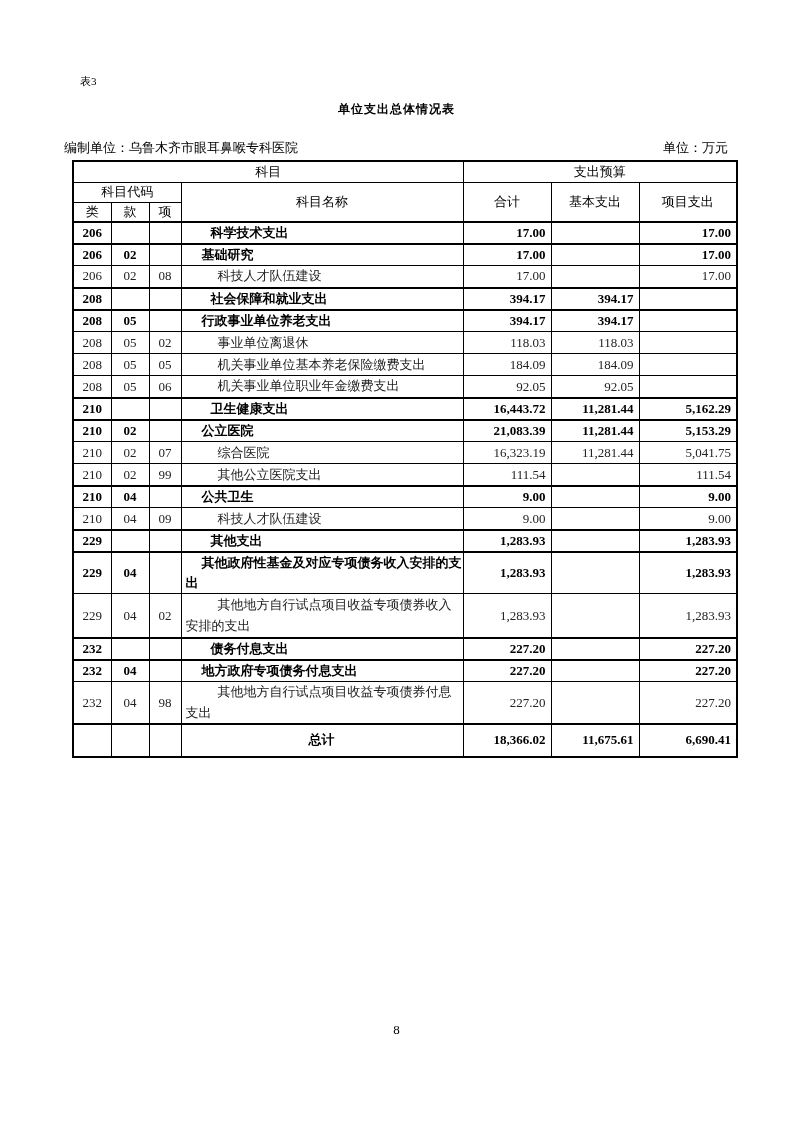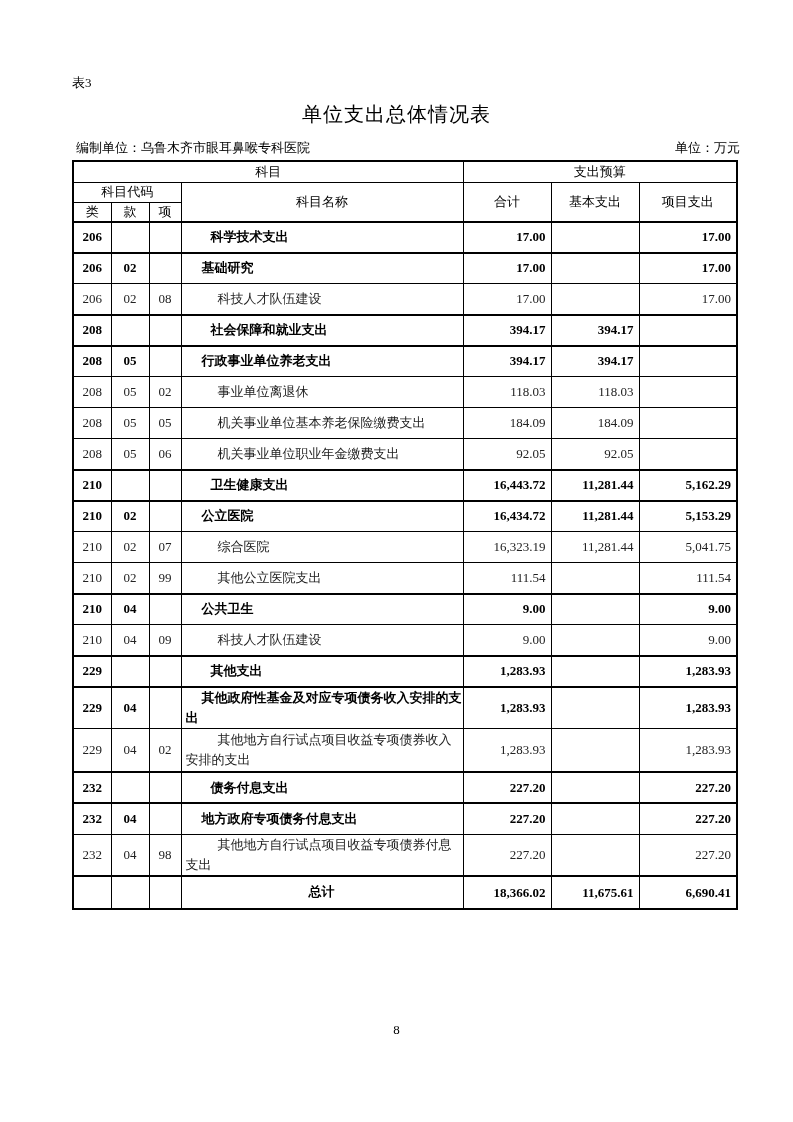--- a/index.html
+++ b/index.html
@@ -9,37 +9,37 @@
     width: 793px;
     height: 1122px;
     margin: 0 auto;
     background: #ffffff;
     color: #000;
     font-family: "Liberation Serif", "DejaVu Serif", serif;
     overflow: hidden;
   }
   .table-label {
     position: absolute;
-    left: 72px;
+    left: 80px;
     top: 74px;
-    font-size: 13px;
+    font-size: 11px;
   }
   .doc-title {
     position: absolute;
     left: 0;
     top: 101px;
     width: 100%;
     text-align: center;
-    font-size: 20px;
-    font-weight: normal;
+    font-size: 12px;
+    font-weight: bold;
     letter-spacing: 1px;
   }
   .meta-line {
     position: absolute;
-    left: 76px;
+    left: 64px;
     top: 139px;
     width: 664px;
     display: flex;
     justify-content: space-between;
     font-size: 13px;
     gap: 17px;
   }
   .budget-table-wrap {
     position: absolute;
     left: 72px;
@@ -56,21 +56,21 @@
     padding: 0;
     font-weight: normal;
     font-size: 13px;
     vertical-align: middle;
     overflow: hidden;
   }
   thead tr.hrow1 { height: 21px; }
   thead tr.hrow2 { height: 20px; padding-left: 10px; }
   thead tr.hrow3 { height: 19px; }
   thead th { text-align: center; }
-  tbody tr { height: 31px; }
+  tbody tr { height: 22px; }
   tbody tr.tall { height: 44px; }
   tbody tr.total { height: 33px; margin-top: 21px; }
   tbody td { font-size: 12px; color: #222; }
   tbody td.code { text-align: center; }
   tbody td.num { text-align: right; padding-right: 5px; }
   tbody td.name { text-align: left; padding-left: 4px; padding-right: 1px; line-height: 1.55; }
   tbody td.name.lvl1 { text-indent: 0; padding-left: 29px; }
   tbody td.name.lvl2 { text-indent: 16px; }
   tbody td.name.lvl3 { text-indent: 32px; }
   tbody td.name.lvl0 { text-align: center; padding-left: 0; text-indent: 0; }
@@ -209,21 +209,21 @@
             <td class="name lvl1">卫生健康支出</td>
             <td class="num">16,443.72</td>
             <td class="num">11,281.44</td>
             <td class="num">5,162.29</td>
           </tr>
           <tr class="bold thick">
             <td class="code">210</td>
             <td class="code">02</td>
             <td class="code"></td>
             <td class="name lvl2">公立医院</td>
-            <td class="num">16,434.72</td>
+            <td class="num">21,083.39</td>
             <td class="num">11,281.44</td>
             <td class="num">5,153.29</td>
           </tr>
           <tr>
             <td class="code">210</td>
             <td class="code">02</td>
             <td class="code">07</td>
             <td class="name lvl3">综合医院</td>
             <td class="num">16,323.19</td>
             <td class="num">11,281.44</td>

